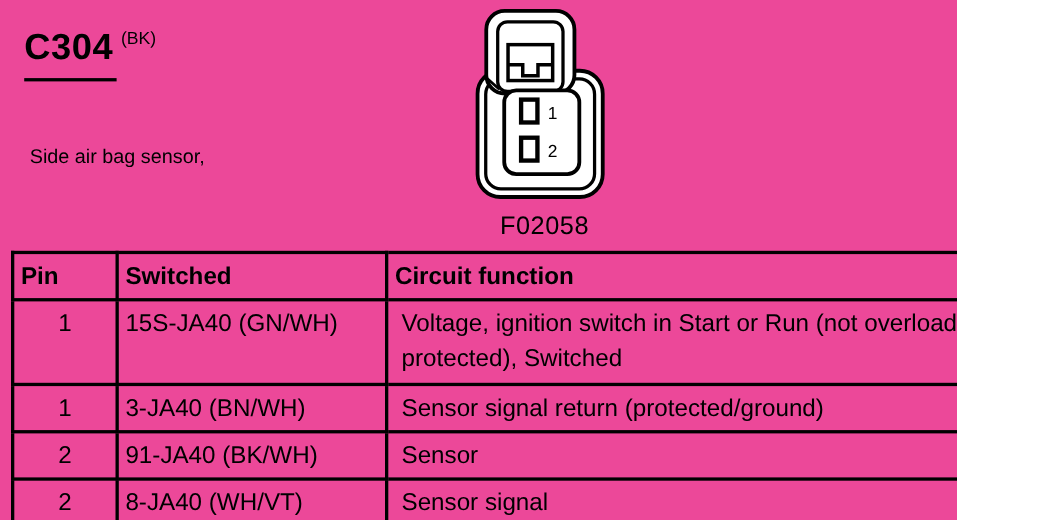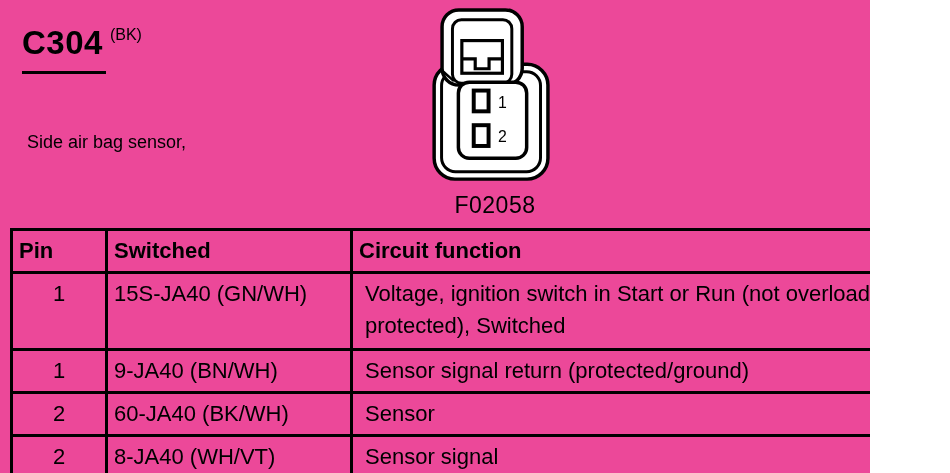--- a/index.html
+++ b/index.html
@@ -154,26 +154,26 @@
       </tr>
     </thead>
     <tbody>
       <tr class="row-tall">
         <td class="pin-cell">1</td>
         <td class="circuit-cell">15S-JA40 (GN/WH)</td>
         <td class="function-cell">Voltage, ignition switch in Start or Run (not overload protected), Switched</td>
       </tr>
       <tr class="row-std">
         <td class="pin-cell">1</td>
-        <td class="circuit-cell">9-JA40 (BN/WH)</td>
+        <td class="circuit-cell">3-JA40 (BN/WH)</td>
         <td class="function-cell">Sensor signal return (protected/ground)</td>
       </tr>
       <tr class="row-std">
         <td class="pin-cell">2</td>
-        <td class="circuit-cell">60-JA40 (BK/WH)</td>
+        <td class="circuit-cell">91-JA40 (BK/WH)</td>
         <td class="function-cell">Sensor</td>
       </tr>
       <tr class="row-std">
         <td class="pin-cell">2</td>
         <td class="circuit-cell">8-JA40 (WH/VT)</td>
         <td class="function-cell">Sensor signal</td>
       </tr>
     </tbody>
   </table>
 

